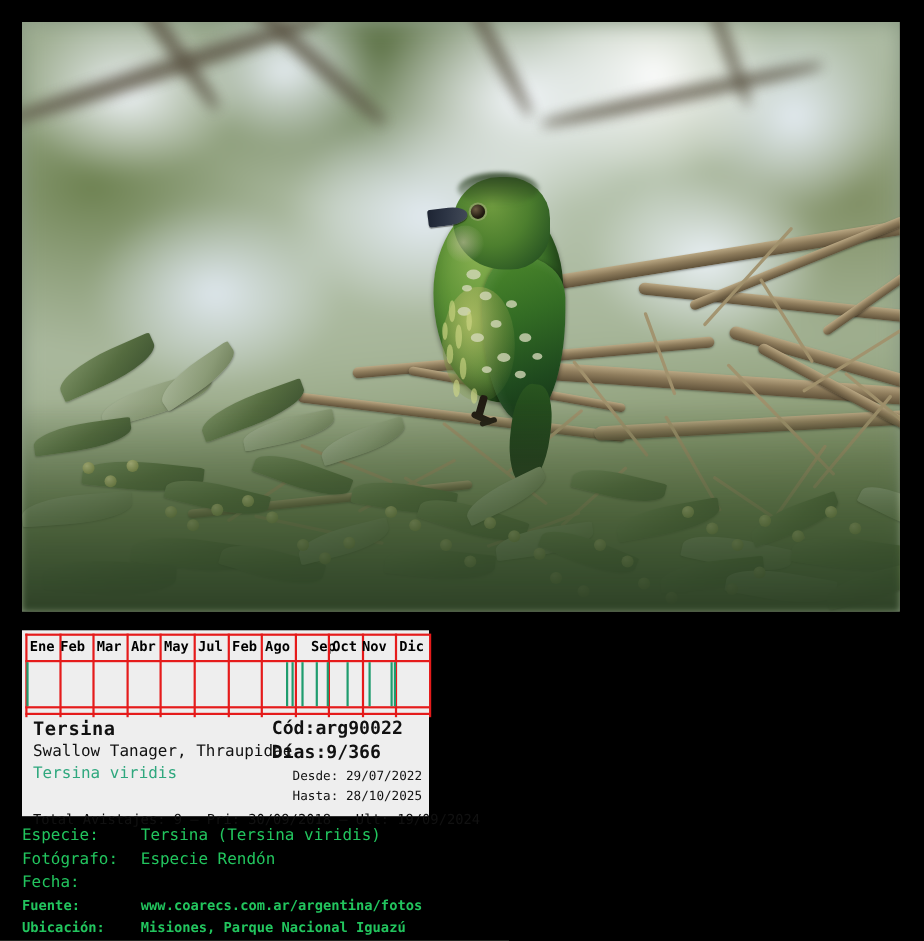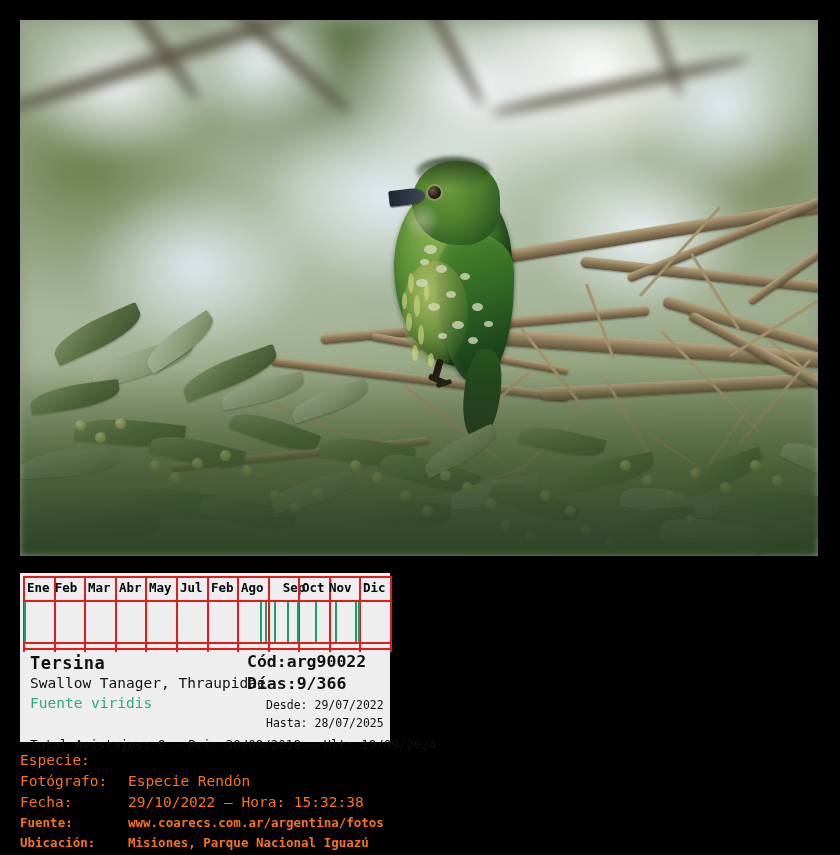--- a/index.html
+++ b/index.html
@@ -93,21 +93,21 @@
   .ci-com{left:7px;top:22px;font-size:14.5px;}
   .ci-sci{left:7px;top:42px;font-size:14.5px;color:#2fa87e;}
   .ci-web{left:7px;top:62px;font-size:12.5px;color:#e01b1b;font-weight:bold;}
   .ci-cod{left:224px;top:-1px;font-size:16.5px;font-weight:bold;}
   .ci-dias{left:224px;top:21px;font-size:16.5px;font-weight:bold;}
   .ci-desde{left:243px;top:45px;font-size:11.5px;}
   .ci-hasta{left:243px;top:63px;font-size:11.5px;}
   .ci-total{left:7px;top:84px;font-size:12.5px;}
 
   
-  #meta{position:absolute;left:20px;top:752px;width:800px;color:#f97316;}
+  #meta{position:absolute;left:20px;top:752px;width:800px;color:#22c55e;}
   .mrow{position:relative;height:21px;white-space:nowrap;}
   .mrow.small{height:20px;}
   .mlabel{position:absolute;left:0;top:0;font-size:14.5px;}
   .mval{position:absolute;left:108px;top:0;font-size:14.5px;}
   .mrow.small .mlabel{font-size:12.5px;font-weight:bold;}
   .mrow.small .mval{font-size:12.5px;left:108px;font-weight:bold;}
 </style>
 </head>
 <body>
 
@@ -300,40 +300,40 @@
       <div class="tick" style="left: 274px; top: 26px; height: 40px; background: rgb(31, 156, 110);"></div>
       <div class="tick" style="left: 292px; top: 26px; height: 40px; background: rgb(31, 156, 110);"></div>
       <div class="tick" style="left: 312px; top: 26px; height: 40px; background: rgb(31, 156, 110);"></div>
       <div class="tick" style="left: 332px; top: 26px; height: 40px; background: rgb(31, 156, 110);"></div>
       <div class="tick" style="left: 335px; top: 26px; height: 40px; background: rgb(31, 156, 110);"></div>
     </div>
 
   <div id="cal-info">
     <div class="ci ci-name">Tersina</div>
     <div class="ci ci-com">Swallow Tanager, Thraupidae</div>
-    <div class="ci ci-sci">Fuente viridis</div>
+    <div class="ci ci-sci">Tersina viridis</div>
     <div class="ci ci-cod">Cód:arg90022</div>
     <div class="ci ci-dias">Días:9/366</div>
     <div class="ci ci-desde">Desde: 29/07/2022</div>
-    <div class="ci ci-hasta">Hasta: 28/07/2025</div>
+    <div class="ci ci-hasta">Hasta: 28/10/2025</div>
     <div class="ci ci-total">Total Avistajes: 9 – Pri: 30/09/2018 – Ult: 19/09/2024</div>
   </div>
 </div>
 
 <div id="meta">
   <div class="mrow">
     <span class="mlabel">Especie:</span>
+    <span class="mval">Tersina (Tersina viridis)</span>
   </div>
   <div class="mrow">
     <span class="mlabel">Fotógrafo:</span>
     <span class="mval">Especie Rendón</span>
   </div>
   <div class="mrow">
     <span class="mlabel">Fecha:</span>
-    <span class="mval">29/10/2022 – Hora: 15:32:38</span>
   </div>
   <div class="mrow small">
     <span class="mlabel">Fuente:</span>
     <span class="mval">www.coarecs.com.ar/argentina/fotos</span>
   </div>
   <div class="mrow small">
     <span class="mlabel">Ubicación:</span>
     <span class="mval">Misiones, Parque Nacional Iguazú</span>
   </div>
 </div>

